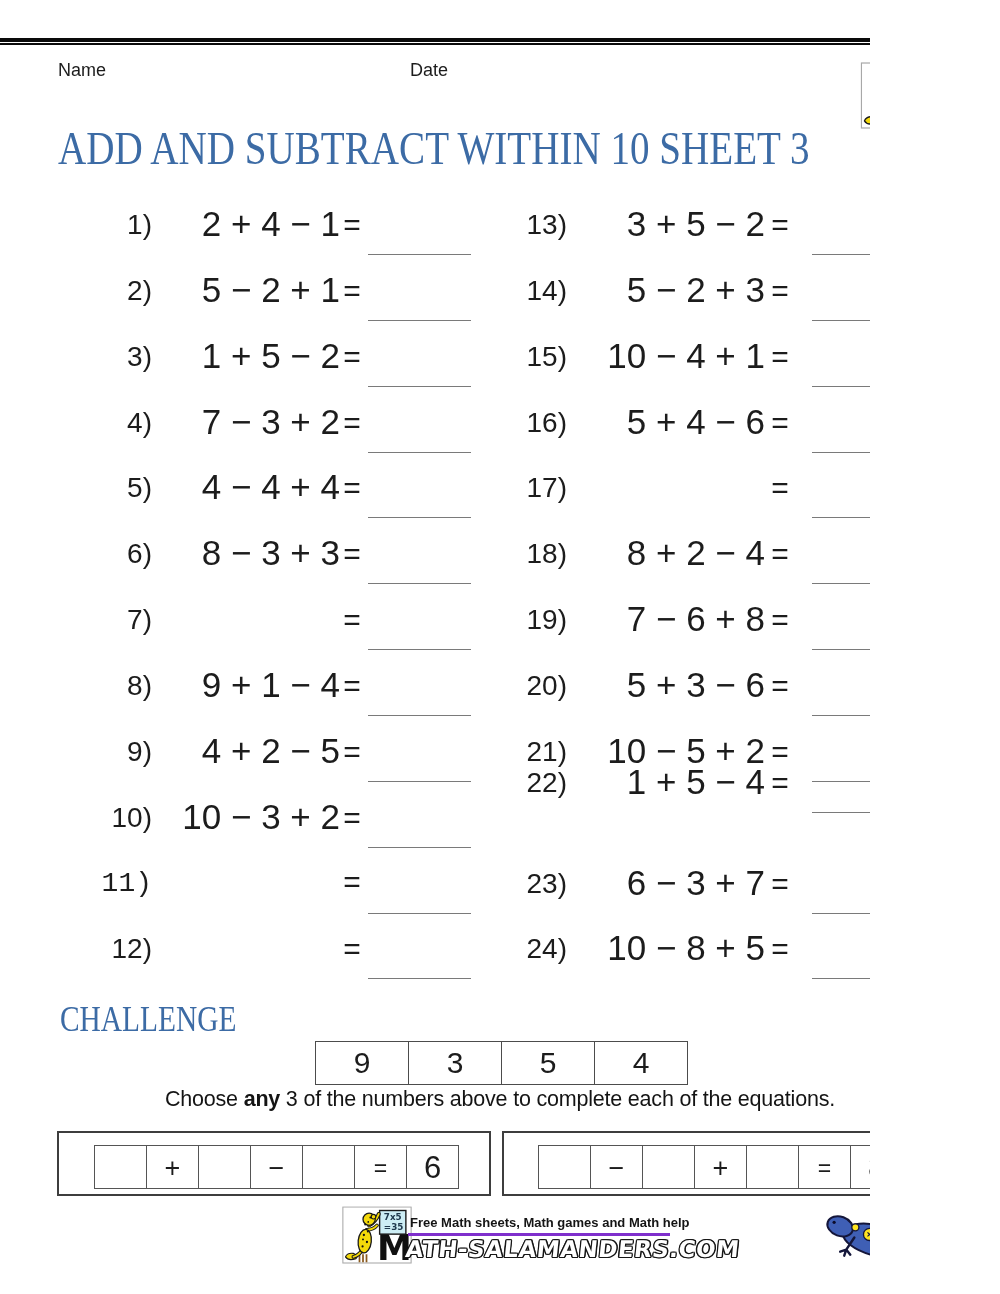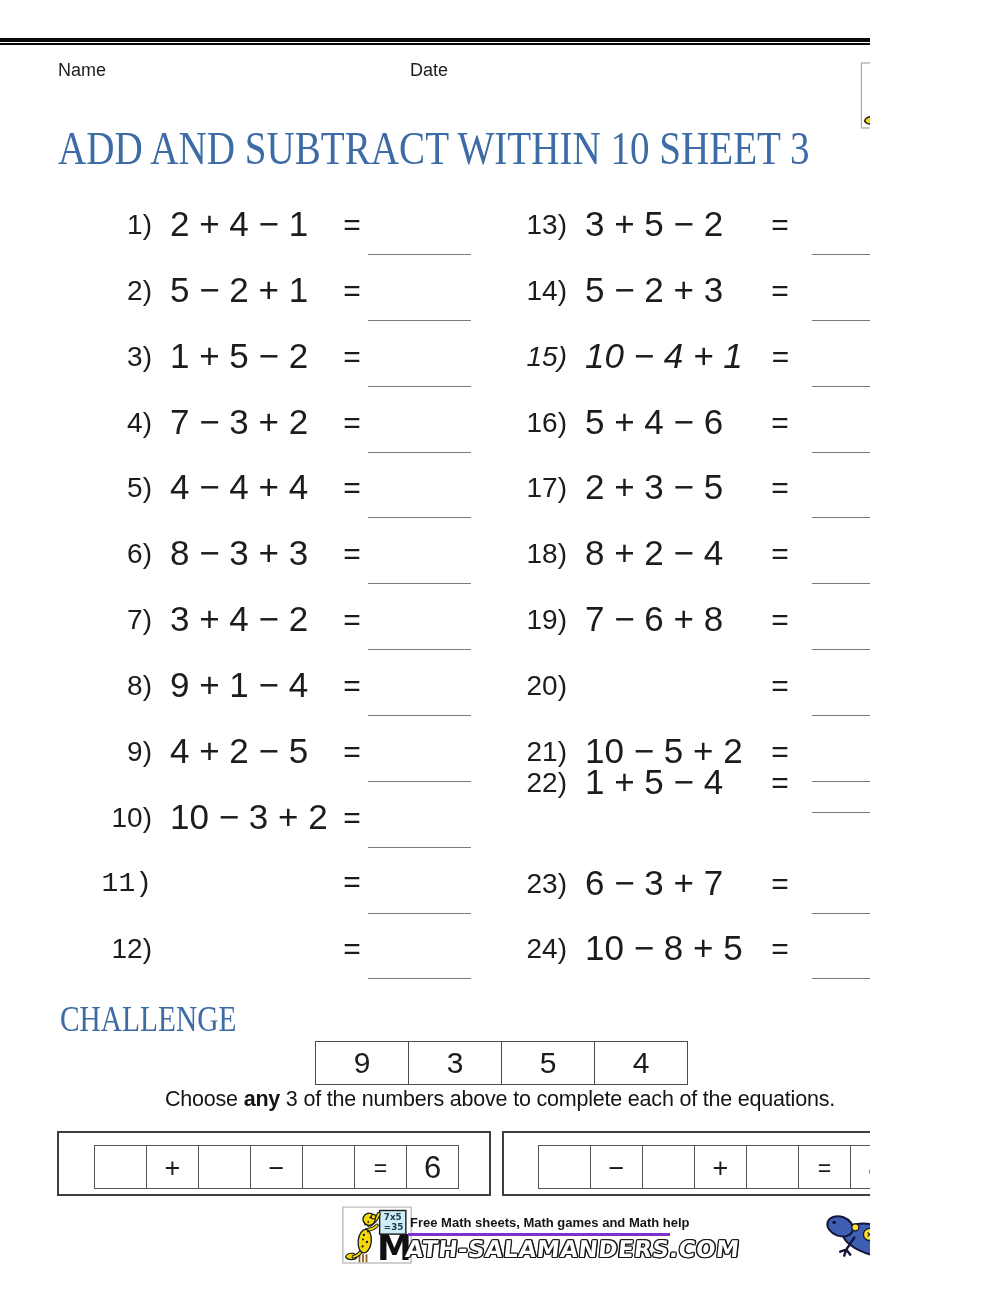--- a/index.html
+++ b/index.html
@@ -19,21 +19,21 @@
   .page-title{position:absolute;left:58px;top:122px;font-family:"Liberation Serif", serif;
               font-size:46px;font-weight:500;color:#3c6ba5;white-space:nowrap;
               transform:scaleX(.85);transform-origin:left top;letter-spacing:0px;}
 
   
   .pcol{position:absolute;top:196px;height:792px;}
   #problems-left{left:90px;width:381px;}
   #problems-right{left:505px;width:412px;}
   .prow{position:absolute;left:0;width:100%;height:66px;}
   .pnum{position:absolute;left:0;width:62px;top:13px;text-align:right;font-size:28px;line-height:32px;}
-  .pexpr{position:absolute;left:80px;width:170px;top:5px;text-align:left;font-size:35px;line-height:46px;white-space:nowrap;}
+  .pexpr{position:absolute;left:80px;width:170px;top:5px;text-align:right;font-size:35px;line-height:46px;white-space:nowrap;}
   .peq{position:absolute;left:250px;width:24px;top:9px;text-align:center;font-size:30px;line-height:40px;}
   .pline{position:absolute;left:278px;width:103px;top:57px;height:1px;border-bottom:1px solid #7a7a7a;}
   #problems-right .pexpr{width:180px;}
   #problems-right .peq{left:263px;}
   #problems-right .pline{left:307px;}
 
   
   .challenge-heading{position:absolute;left:60px;top:1000px;font-family:"Liberation Serif", serif;
               font-size:35px;color:#3c6ba5;white-space:nowrap;
               transform:scaleX(.84);transform-origin:left top;}
@@ -147,21 +147,20 @@
         <span class="pline"></span>
       </div>
       <div class="prow" style="top: 329.25px;">
         <span class="pnum">6)</span>
         <span class="pexpr">8 − 3 + 3</span>
         <span class="peq">=</span>
         <span class="pline"></span>
       </div>
       <div class="prow" style="top: 395.1px;">
         <span class="pnum">7)</span>
-        <span class="pexpr">3 + 4 − 2</span>
         <span class="peq">=</span>
         <span class="pline"></span>
       </div>
       <div class="prow" style="top: 460.95px;">
         <span class="pnum">8)</span>
         <span class="pexpr">9 + 1 − 4</span>
         <span class="peq">=</span>
         <span class="pline"></span>
       </div>
       <div class="prow" style="top: 526.8px;">
@@ -193,52 +192,52 @@
         <span class="pexpr">3 + 5 − 2</span>
         <span class="peq">=</span>
         <span class="pline"></span>
       </div>
       <div class="prow" style="top: 65.85px;">
         <span class="pnum">14)</span>
         <span class="pexpr">5 − 2 + 3</span>
         <span class="peq">=</span>
         <span class="pline"></span>
       </div>
-      <div class="prow" style="top: 131.7px; font-style: italic;">
+      <div class="prow" style="top: 131.7px;">
         <span class="pnum">15)</span>
         <span class="pexpr">10 − 4 + 1</span>
         <span class="peq">=</span>
         <span class="pline"></span>
       </div>
       <div class="prow" style="top: 197.55px;">
         <span class="pnum">16)</span>
         <span class="pexpr">5 + 4 − 6</span>
         <span class="peq">=</span>
         <span class="pline"></span>
       </div>
       <div class="prow" style="top: 263.4px;">
         <span class="pnum">17)</span>
-        <span class="pexpr">2 + 3 − 5</span>
         <span class="peq">=</span>
         <span class="pline"></span>
       </div>
       <div class="prow" style="top: 329.25px;">
         <span class="pnum">18)</span>
         <span class="pexpr">8 + 2 − 4</span>
         <span class="peq">=</span>
         <span class="pline"></span>
       </div>
       <div class="prow" style="top: 395.1px;">
         <span class="pnum">19)</span>
         <span class="pexpr">7 − 6 + 8</span>
         <span class="peq">=</span>
         <span class="pline"></span>
       </div>
       <div class="prow" style="top: 460.95px;">
         <span class="pnum">20)</span>
+        <span class="pexpr">5 + 3 − 6</span>
         <span class="peq">=</span>
         <span class="pline"></span>
       </div>
       <div class="prow" style="top: 526.8px;">
         <span class="pnum">21)</span>
         <span class="pexpr">10 − 5 + 2</span>
         <span class="peq">=</span>
         <span class="pline"></span>
       </div>
       <div class="prow" style="top: 558px;">

